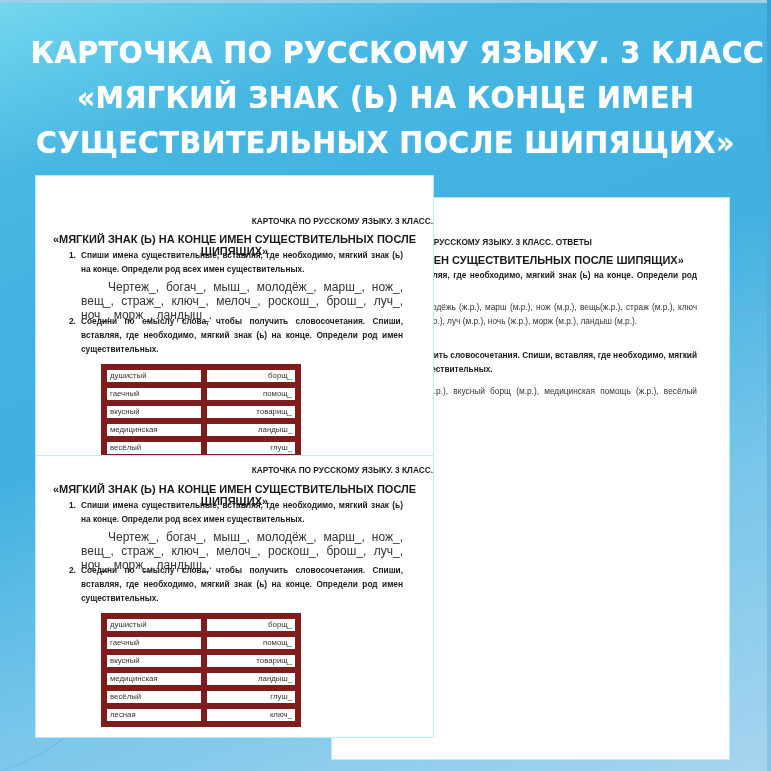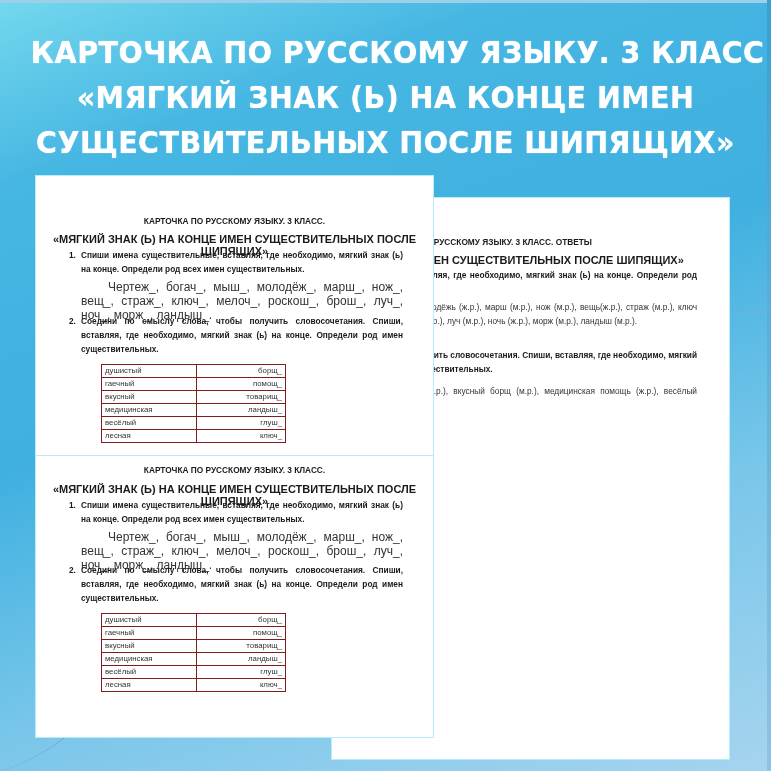--- a/index.html
+++ b/index.html
@@ -32,33 +32,33 @@
     .headline div { white-space: nowrap; }
 
     .page {
       position: absolute; background: #ffffff; box-shadow: 0 0 0 1px #b8ecf6;
       color: #1a1a1a; font-family: "Liberation Sans", sans-serif;
     }
     .page-answers { left: 332px; top: 198px; width: 397px; height: 561px; overflow: hidden; }
     .page-card1 { left: 36px; top: 176px; width: 397px; height: 279px; overflow: hidden; border-bottom: 1px solid #cfe6f3; }
     .page-card2 { left: 36px; top: 456px; width: 397px; height: 281px; overflow: hidden; }
 
-    .card-title { text-align: center; font-weight: bold; font-size: 8.3px; }
+    .card-title { text-align: right; font-weight: bold; font-size: 8.3px; }
     .card-subtitle { text-align: center; font-weight: bold; font-size: 11px; }
     .task { position: absolute; font-size: 8.3px; line-height: 14px; }
     .task-num { position: absolute; left: 0; font-weight: bold; }
     .task-text { font-weight: bold; text-align: justify; }
     .words { font-size: 12px; line-height: 14px; text-align: justify; color: #333; }
     .words .indent { display: inline-block; width: 27px; }
 
     table.pairs {
       position: absolute; border-collapse: collapse; font-size: 7.8px; color: #333;
     }
     table.pairs td {
-      border: 1px solid #7f1d1d; height: 12px; padding: 0 3px; vertical-align: middle; line-height: 12px;
+      border: 6px solid #7f1d1d; height: 12px; padding: 0 3px; vertical-align: middle; line-height: 12px;
     }
     table.pairs td.c1 { width: 88px; }
     table.pairs td.c2 { width: 82px; text-align: right; }
 
     .ans-block { position: absolute; font-size: 8.3px; line-height: 14px; }
     .ans-text { color: #333; text-align: justify; }
     .ans-bold { font-weight: bold; text-align: justify; }
   </style>
 </head>
 <body>

